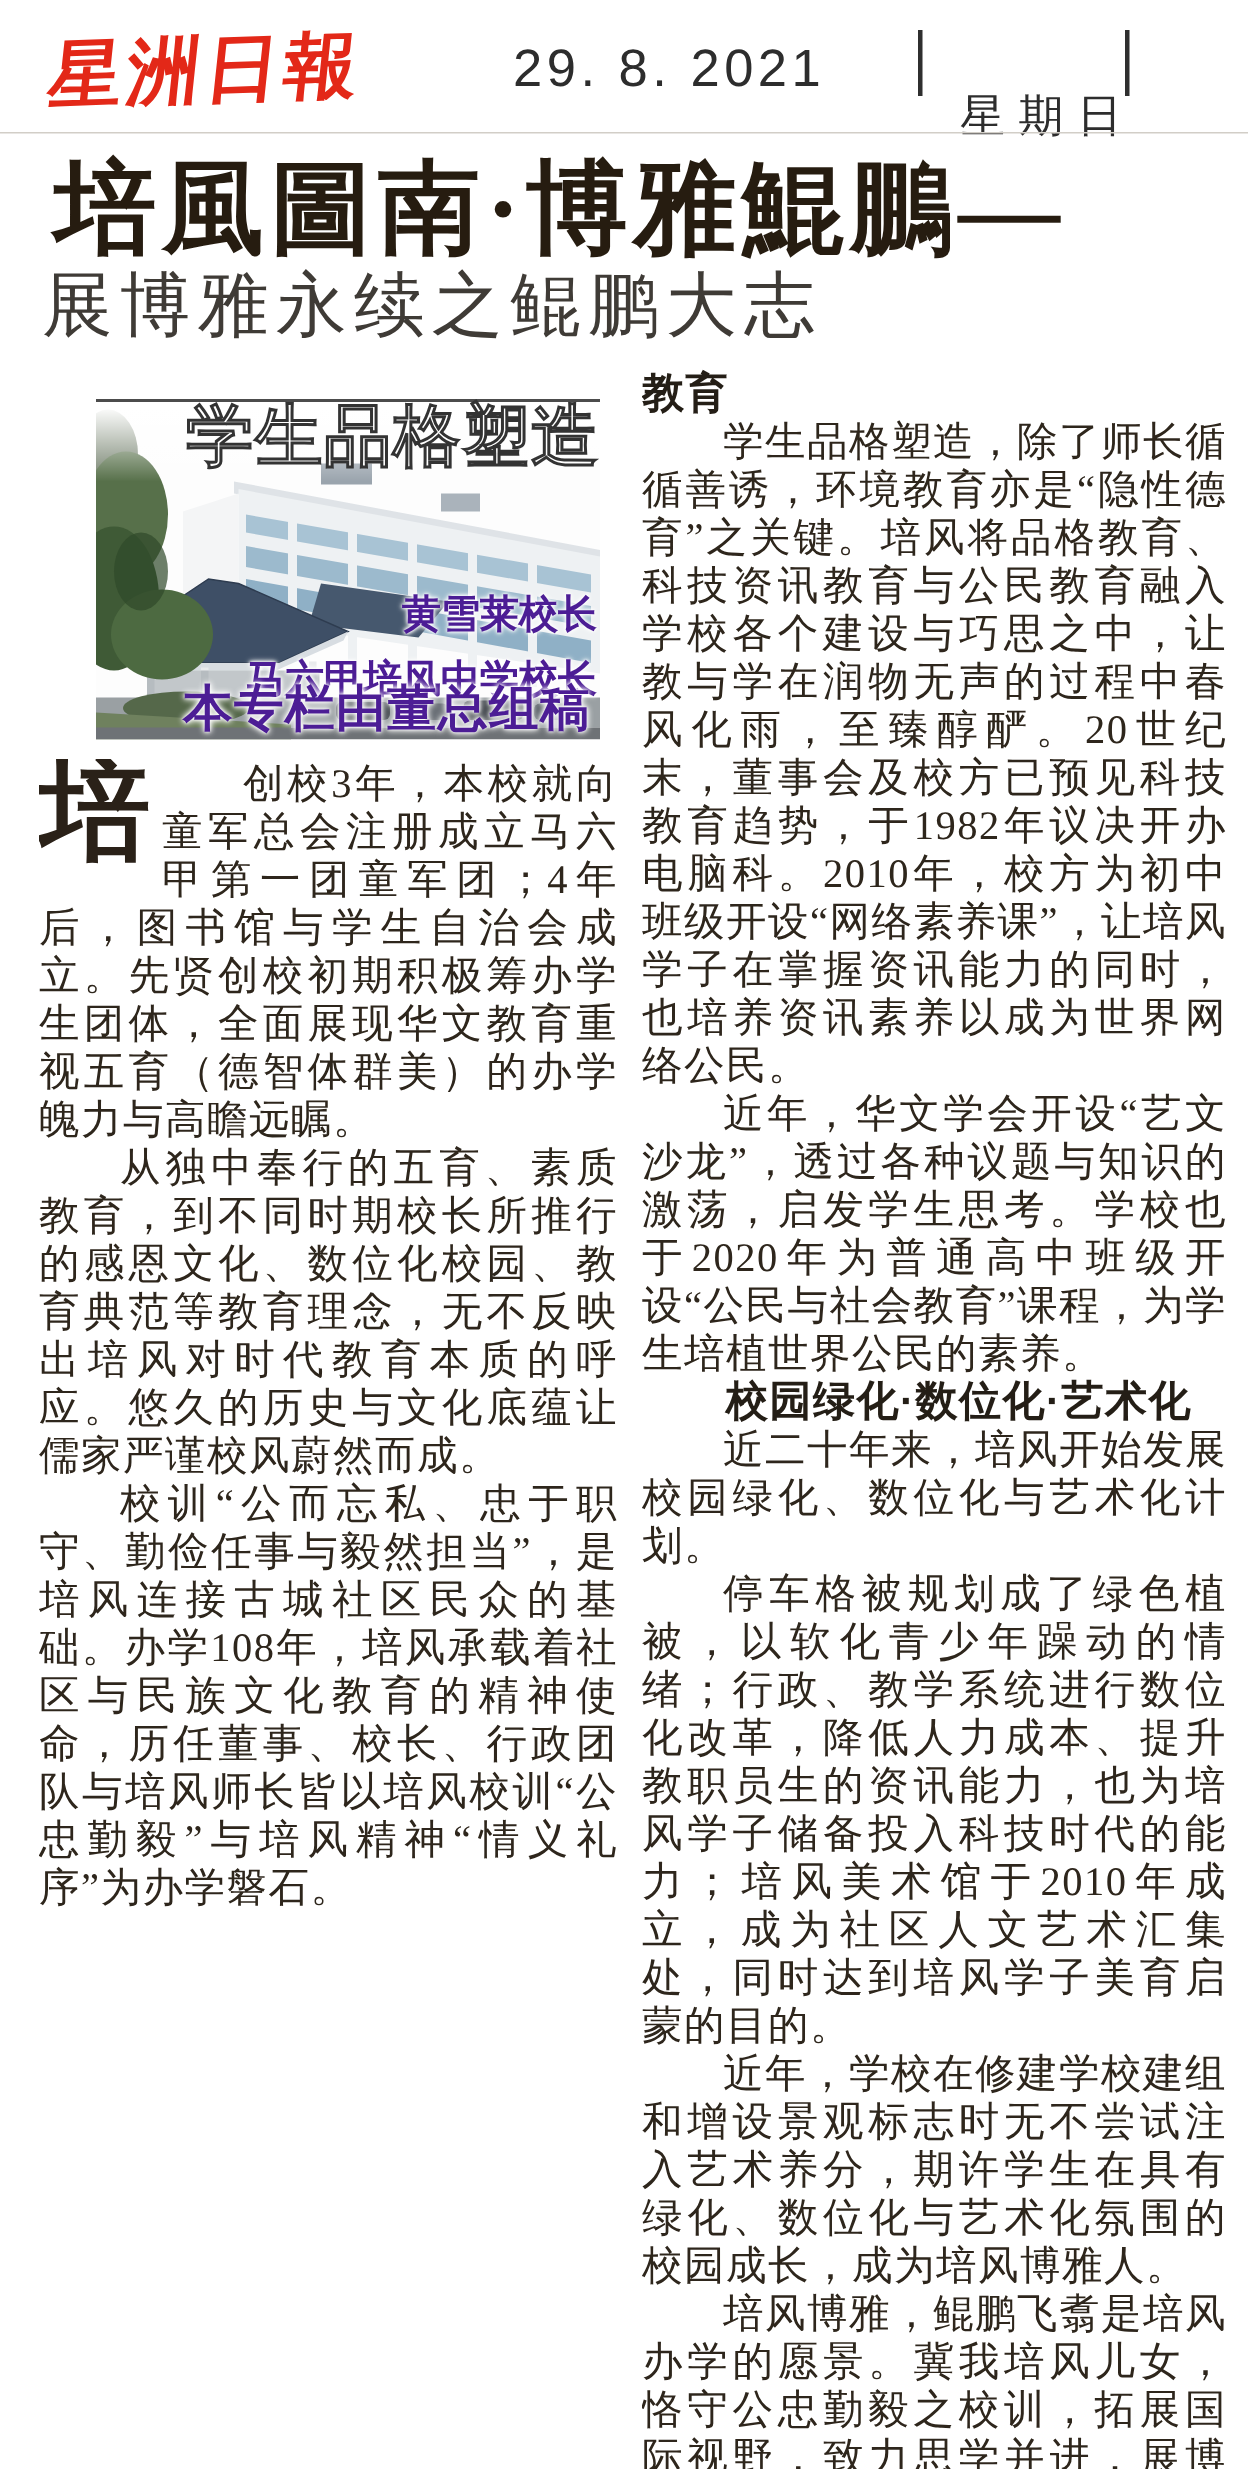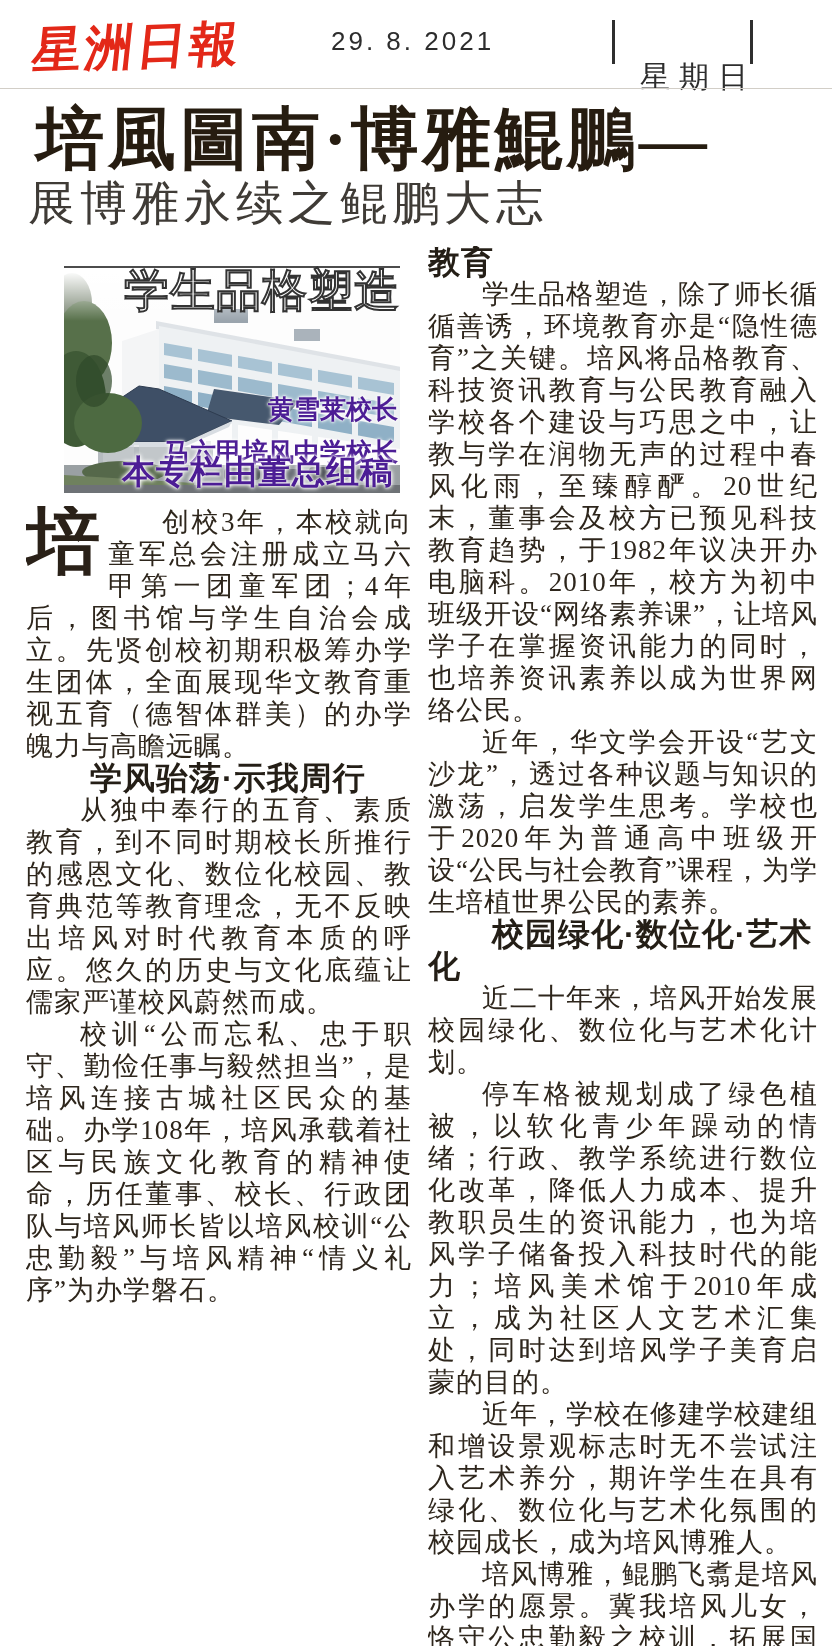--- a/index.html
+++ b/index.html
@@ -7,21 +7,21 @@
     width:832px;height:1652px;position:relative;background:#ffffff;
     font-family:"Liberation Serif",serif;color:#2e261c;overflow:hidden;
   }
   
   .logo{
     position:absolute;left:36px;top:18px;font-size:49px;font-weight:bold;
     color:#e32818;font-family:"Liberation Sans",sans-serif;letter-spacing:3px;
     transform:skewX(-8deg) rotate(-2deg);transform-origin:left top;
   }
   .date{
-    position:absolute;left:331px;top:26px;font-size:26px;letter-spacing:3px;
+    position:absolute;left:342px;top:26px;font-size:35px;letter-spacing:3px;
     color:#2d2d2d;font-family:"Liberation Sans",sans-serif;
   }
   .vbar{position:absolute;top:20px;width:3px;height:44px;background:#2f2f2f;}
   .vbar.b1{left:612px;} .vbar.b2{left:750px;}
   .day{
     position:absolute;left:640px;top:29px;font-size:30px;letter-spacing:9px;
     color:#2d2d2d;font-family:"Liberation Sans",sans-serif;margin-top:28px;
   }
   .toprule{position:absolute;left:0;top:88px;width:832px;height:1px;background:#d2cec7;}
   
@@ -51,21 +51,21 @@
   .cap2{top:173px;font-size:26px;}
   .cap3{top:188px;right:6px;font-size:33px;letter-spacing:1px;
         text-shadow:0 0 2px #fff,0 0 4px #fff,0 0 5px #fff;}
   
   .col{position:absolute;font-size:27px;line-height:32px;}
   .col-left{left:26px;top:506px;width:386px;height:1140px;overflow:hidden;}
   .col-right{left:428px;top:246px;width:390px;height:1400px;overflow:hidden;}
   .col p{margin:0;text-align:justify;text-align-last:left;letter-spacing:1px;}
   .col p.indent{text-indent:2em;}
   .sec-head{
-    font-family:"Liberation Sans",sans-serif;font-weight:bold;font-size:32px;
+    font-family:"Liberation Sans",sans-serif;font-weight:bold;font-size:28px;
     line-height:32px;color:#241e16;text-indent:2em;letter-spacing:1px;
   }
   .sec-head.noindent{text-indent:0;}
   .dropcap{
     float:left;font-size:74px;line-height:62px;font-weight:bold;color:#2a2118;
     padding:4px 8px 0 0;
   }
   .lead-head{
     display:block;font-family:"Liberation Sans",sans-serif;font-weight:bold;
     font-size:29px;line-height:38px;color:#241e16;letter-spacing:1px;
@@ -140,21 +140,20 @@
   <div class="cap cap1">黄雪莱校长</div>
   <div class="cap cap2">马六甲培风中学校长</div>
   <div class="cap cap3">本专栏由董总组稿</div>
 </div>
 
 <div class="col col-left">
   <div>
     <span class="dropcap">培</span>
   </div>
   <p class="indent">创校3年，本校就向童军总会注册成立马六甲第一团童军团；4年后，图书馆与学生自治会成立。先贤创校初期积极筹办学生团体，全面展现华文教育重视五育（德智体群美）的办学魄力与高瞻远瞩。</p>
-  <div class="sec-head">学风骀荡·示我周行</div>
   <p class="indent">从独中奉行的五育、素质教育，到不同时期校长所推行的感恩文化、数位化校园、教育典范等教育理念，无不反映出培风对时代教育本质的呼应。悠久的历史与文化底蕴让儒家严谨校风蔚然而成。</p>
   <p class="indent">校训“公而忘私、忠于职守、勤俭任事与毅然担当”，是培风连接古城社区民众的基础。办学108年，培风承载着社区与民族文化教育的精神使命，历任董事、校长、行政团队与培风师长皆以培风校训“公忠勤毅”与培风精神“情义礼序”为办学磐石。</p>
 </div>
 
 <div class="col col-right">
   <div class="sec-head noindent">教育</div>
   <p class="indent">学生品格塑造，除了师长循循善诱，环境教育亦是“隐性德育”之关键。培风将品格教育、科技资讯教育与公民教育融入学校各个建设与巧思之中，让教与学在润物无声的过程中春风化雨，至臻醇酽。20世纪末，董事会及校方已预见科技教育趋势，于1982年议决开办电脑科。2010年，校方为初中班级开设“网络素养课”，让培风学子在掌握资讯能力的同时，也培养资讯素养以成为世界网络公民。</p>
   <p class="indent">近年，华文学会开设“艺文沙龙”，透过各种议题与知识的激荡，启发学生思考。学校也于2020年为普通高中班级开设“公民与社会教育”课程，为学生培植世界公民的素养。</p>
   <div class="sec-head">校园绿化·数位化·艺术化</div>
   <p class="indent">近二十年来，培风开始发展校园绿化、数位化与艺术化计划。</p>

